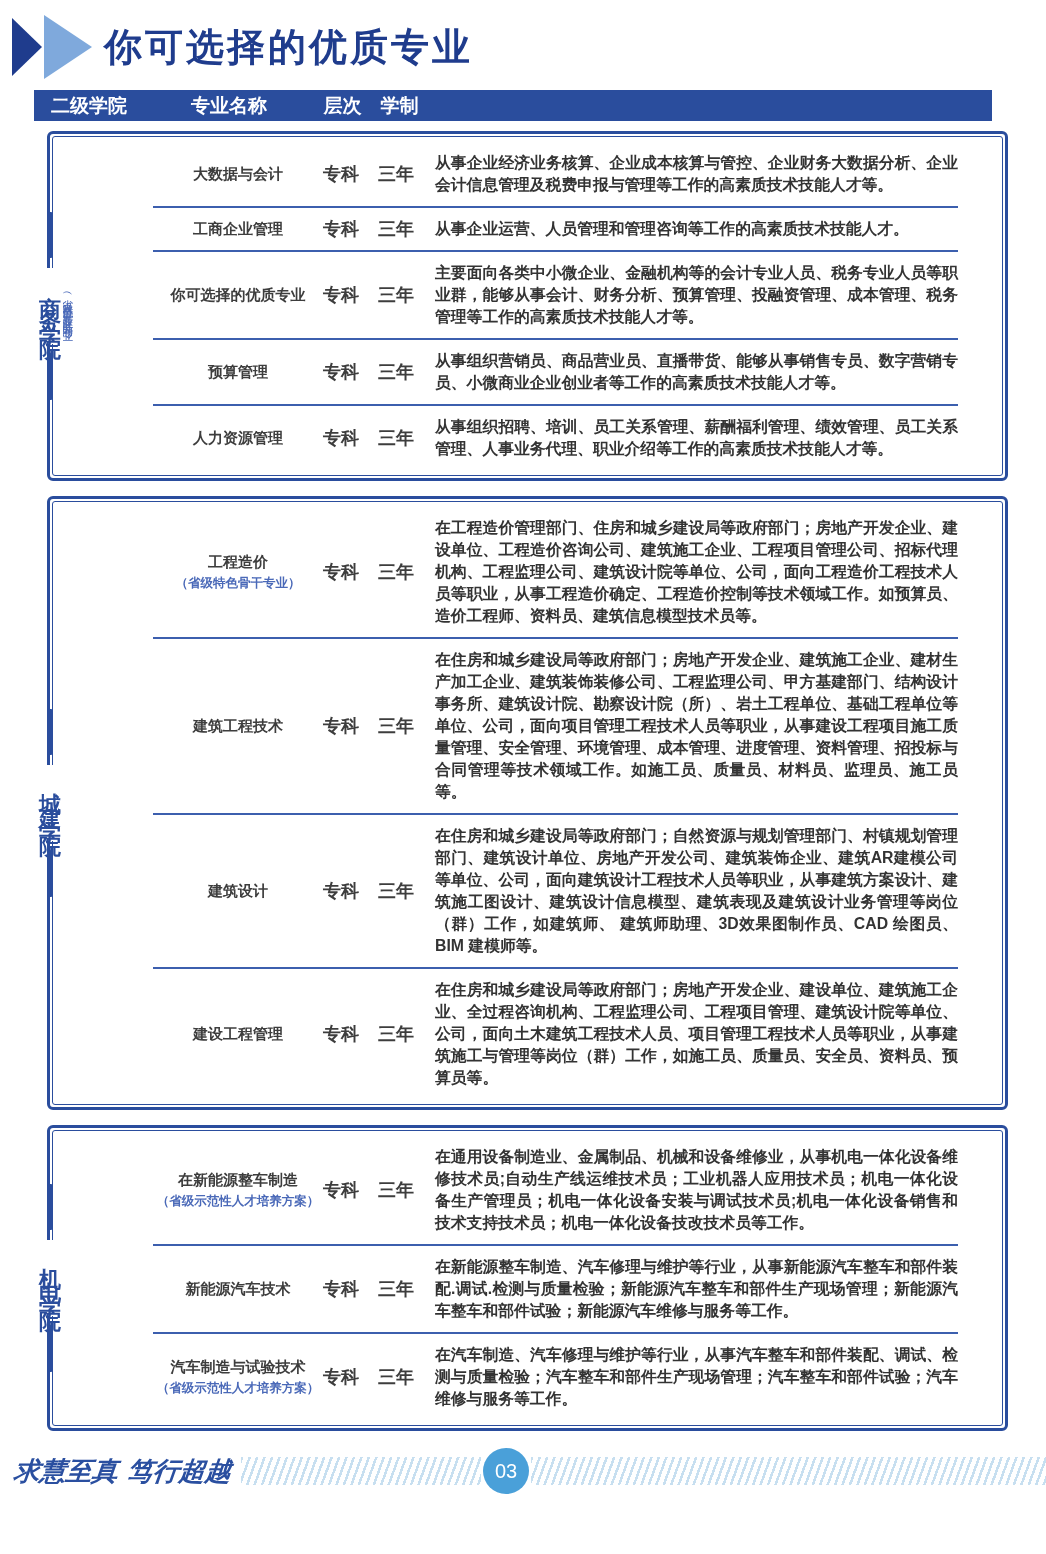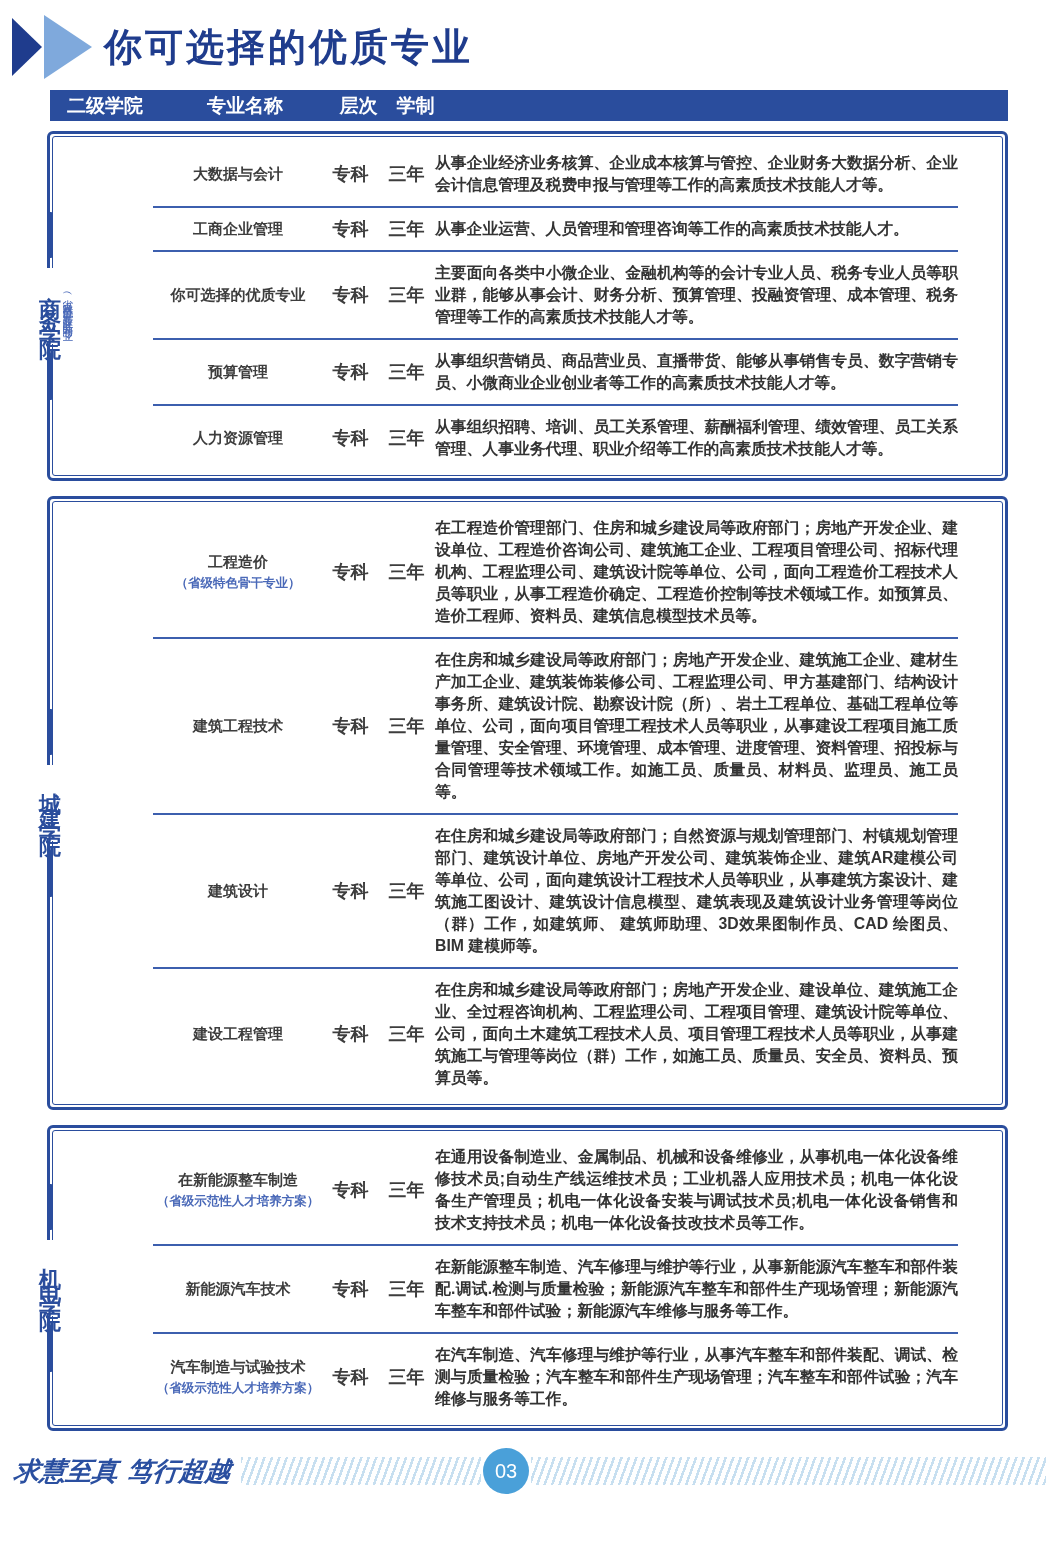--- a/index.html
+++ b/index.html
@@ -23,21 +23,21 @@
 
   
   .title-row{display:flex;align-items:center;gap:6px;padding-left:12px;height:66px;margin-bottom:10px;}
   .arrow{display:inline-block;flex:0 0 auto;}
   .arrow-dark{width:30px;height:58px;background:var(--navy-dark);clip-path:polygon(0 0,100% 50%,0 100%);}
   .arrow-light{width:48px;height:64px;background:var(--light-blue);clip-path:polygon(0 0,100% 50%,0 100%);margin-left:-4px;}
   .page-title{font-size:38px;font-weight:bold;color:var(--navy-dark);letter-spacing:3px;margin-left:6px;white-space:nowrap;}
 
   
   .table-head{
-    margin-left:50px;width:958px;height:31px;background:var(--navy);
+    margin-left:34px;width:958px;height:31px;background:var(--navy);
     display:grid;grid-template-columns:110px 170px 57px 57px 1fr;
     align-items:center;color:#fff;font-weight:bold;font-size:19px;
   }
   .table-head .th{text-align:center;white-space:nowrap;}
 
   
   main{display:block;margin-top:10px;}
   .college{
     position:relative;
     margin:0 38px 15px 47px;
@@ -71,21 +71,21 @@
 
   
   .row{
     display:grid;grid-template-columns:170px 55px 57px 1fr;
     align-items:center;
     padding:0 44px 0 100px;
   }
   .name-cell{display:flex;flex-direction:column;align-items:center;gap:3px;text-align:center;}
   .major-name{font-size:15px;font-weight:bold;color:#3d3d3d;white-space:nowrap;}
   .major-note{font-size:12.5px;font-weight:bold;color:var(--note-blue);white-space:nowrap;}
-  .cell.level,.cell.duration{font-size:18px;font-weight:bold;color:#3d3d3d;text-align:center;white-space:nowrap;}
+  .cell.level,.cell.duration{font-size:18px;font-weight:bold;color:#3d3d3d;text-align:left;white-space:nowrap;}
   .prospect{
     font-size:15.8px;line-height:22px;color:var(--text);
     text-align:justify;padding:10px 0;font-weight:bold;
   }
   .row-sep{height:2px;background:var(--sep-blue);margin:0 44px 0 100px;}
 
   
   footer{display:flex;align-items:center;margin-top:12px;height:50px;}
   .motto{
     flex:0 0 auto;padding-left:14px;padding-right:10px;

